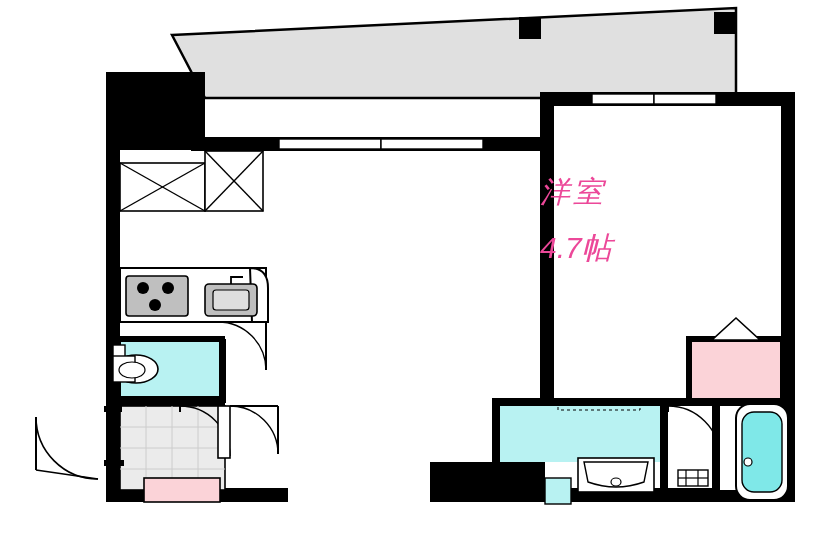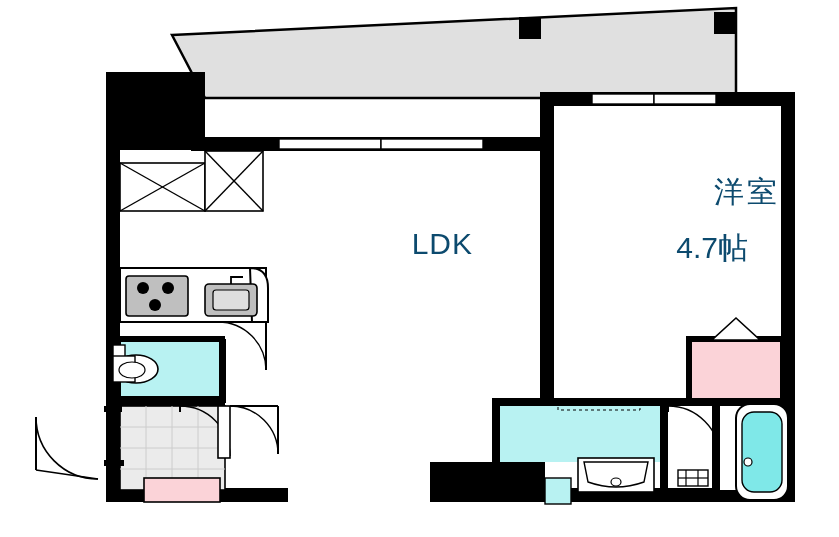--- a/index.html
+++ b/index.html
@@ -16,25 +16,26 @@
   #floorplan {
     position: relative;
     width: 839px;
     height: 537px;
   }
   #floorplan svg {
     display: block;
   }
   .room-label {
     position: absolute;
-    text-align: right;
-    color: #0c4a6e;
+    text-align: left;
+    color: #ec4899;
     font-family: "Liberation Sans", sans-serif;
     white-space: nowrap;
     user-select: none;
+    font-style: italic;
   }
   #ldk-name {
     left: 293px;
     top: 227px;
     width: 180px;
     font-size: 30px;
     letter-spacing: 1px;
   }
   #ldk-area {
     left: 293px;
@@ -248,17 +249,16 @@
     </g>
 
     <g>
       <rect x="430" y="462" width="8" height="40" fill="#000000"></rect>
       <rect x="248" y="488" width="40" height="14" fill="#000000"></rect>
       <rect x="120" y="396" width="105" height="10" fill="#000000"></rect>
     </g>
 
   </svg>
 
-  <div class="room-label" id="ldk-name">LDK</div>
   <div class="room-label" id="washitsu-name">洋室</div>
   <div class="room-label" id="washitsu-area">4.7帖</div>
 
 </div>
 
 </body></html>

